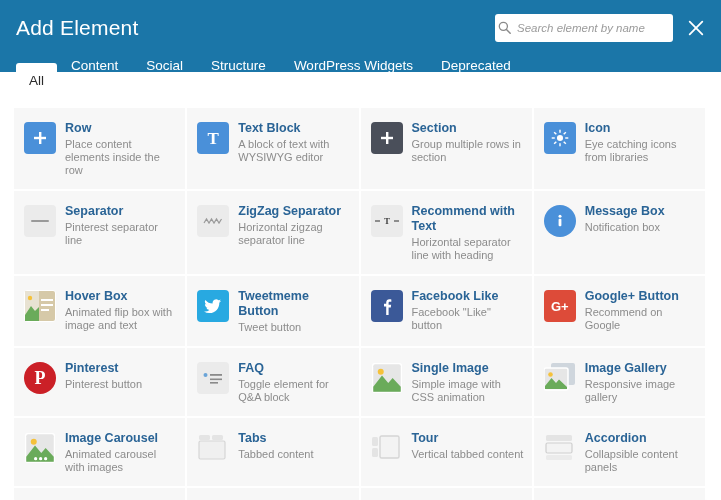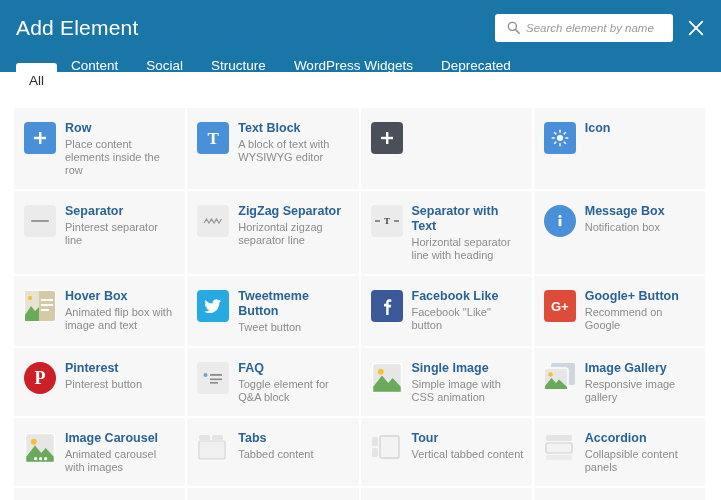--- a/index.html
+++ b/index.html
@@ -36,21 +36,21 @@
     align-items: center;
     gap: 12px;
   }
   .search-wrap {
     background: #ffffff;
     border-radius: 3px;
     height: 28px;
     width: 178px;
     display: flex;
     align-items: center;
-    padding: 0 12px;
+    padding: 0 3px;
     gap: 6px;
   }
   .search-icon { flex: 0 0 auto; display:flex; align-items:center; }
   .search-input {
     border: 0;
     outline: 0;
     font-size: 11.5px;
     font-style: italic;
     color: #8a8a8a;
     font-family: "Liberation Sans", sans-serif;
@@ -203,37 +203,42 @@
             <div class="cell-desc">A block of text with WYSIWYG editor</div>
           </div>
         </div>
         <div class="cell">
           <span class="cell-ico" style="background:#4a4f5a">
             <svg width="16" height="16" viewBox="0 0 16 16">
               <rect x="7" y="2" width="2.4" height="12" fill="#fff"></rect>
               <rect x="2" y="6.8" width="12" height="2.4" fill="#fff"></rect>
             </svg>
           </span>
+          <div class="cell-txt">
+            <div class="cell-name">Section</div>
+            <div class="cell-desc">Group multiple rows in section</div>
+          </div>
         </div>
         <div class="cell">
           <span class="cell-ico" style="background:#4a90d9">
             <svg width="18" height="18" viewBox="0 0 20 20">
               <circle cx="10" cy="10" r="3.4" fill="#fff"></circle>
               <rect x="9.2" y="0.8" width="1.6" height="3.4" fill="#fff" transform="rotate(0 10 10)"></rect>
               <rect x="9.2" y="0.8" width="1.6" height="3.4" fill="#fff" transform="rotate(45 10 10)"></rect>
               <rect x="9.2" y="0.8" width="1.6" height="3.4" fill="#fff" transform="rotate(90 10 10)"></rect>
               <rect x="9.2" y="0.8" width="1.6" height="3.4" fill="#fff" transform="rotate(135 10 10)"></rect>
               <rect x="9.2" y="0.8" width="1.6" height="3.4" fill="#fff" transform="rotate(180 10 10)"></rect>
               <rect x="9.2" y="0.8" width="1.6" height="3.4" fill="#fff" transform="rotate(225 10 10)"></rect>
               <rect x="9.2" y="0.8" width="1.6" height="3.4" fill="#fff" transform="rotate(270 10 10)"></rect>
               <rect x="9.2" y="0.8" width="1.6" height="3.4" fill="#fff" transform="rotate(315 10 10)"></rect>
             </svg>
           </span>
           <div class="cell-txt">
             <div class="cell-name">Icon</div>
+            <div class="cell-desc">Eye catching icons from libraries</div>
           </div>
         </div>
         <div class="cell">
           <span class="cell-ico" style="background:#ebebeb">
             <svg width="18" height="4" viewBox="0 0 18 4">
               <rect x="0" y="1" width="18" height="2" rx="1" fill="#9a9a9a"></rect>
             </svg>
           </span>
           <div class="cell-txt">
             <div class="cell-name">Separator</div>
@@ -253,21 +258,21 @@
         </div>
         <div class="cell">
           <span class="cell-ico" style="background:#ebebeb">
             <svg width="24" height="10" viewBox="0 0 24 10">
               <rect x="0" y="4.3" width="5" height="1.4" fill="#666"></rect>
               <rect x="19" y="4.3" width="5" height="1.4" fill="#666"></rect>
               <text x="12" y="8.4" font-size="9" font-family="Liberation Serif, serif" font-weight="bold" fill="#444" text-anchor="middle">T</text>
             </svg>
           </span>
           <div class="cell-txt">
-            <div class="cell-name">Separator with Text</div>
+            <div class="cell-name">Recommend with Text</div>
             <div class="cell-desc">Horizontal separator line with heading</div>
           </div>
         </div>
         <div class="cell">
           <span class="cell-ico" style="background:#4a90d9;border-radius:50%">
             <svg width="16" height="16" viewBox="0 0 16 16">
               <circle cx="8" cy="3.2" r="1.5" fill="#fff"></circle>
               <rect x="6.6" y="5.8" width="2.8" height="7.4" rx="1" fill="#fff"></rect>
             </svg>
           </span>

